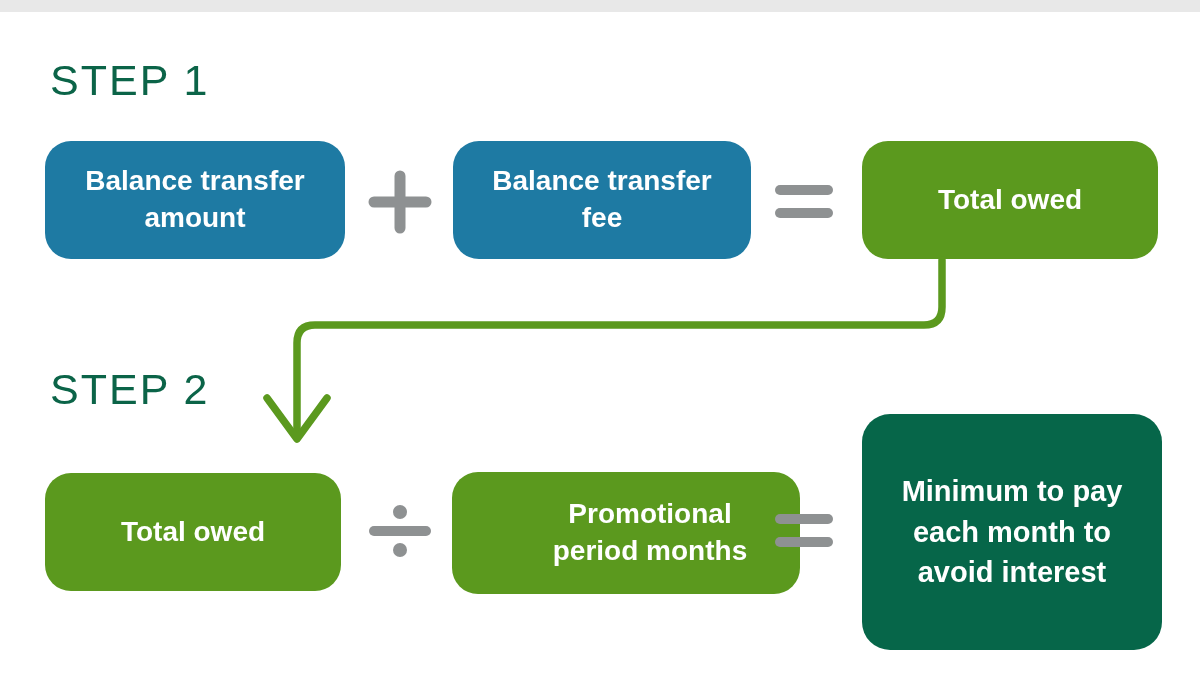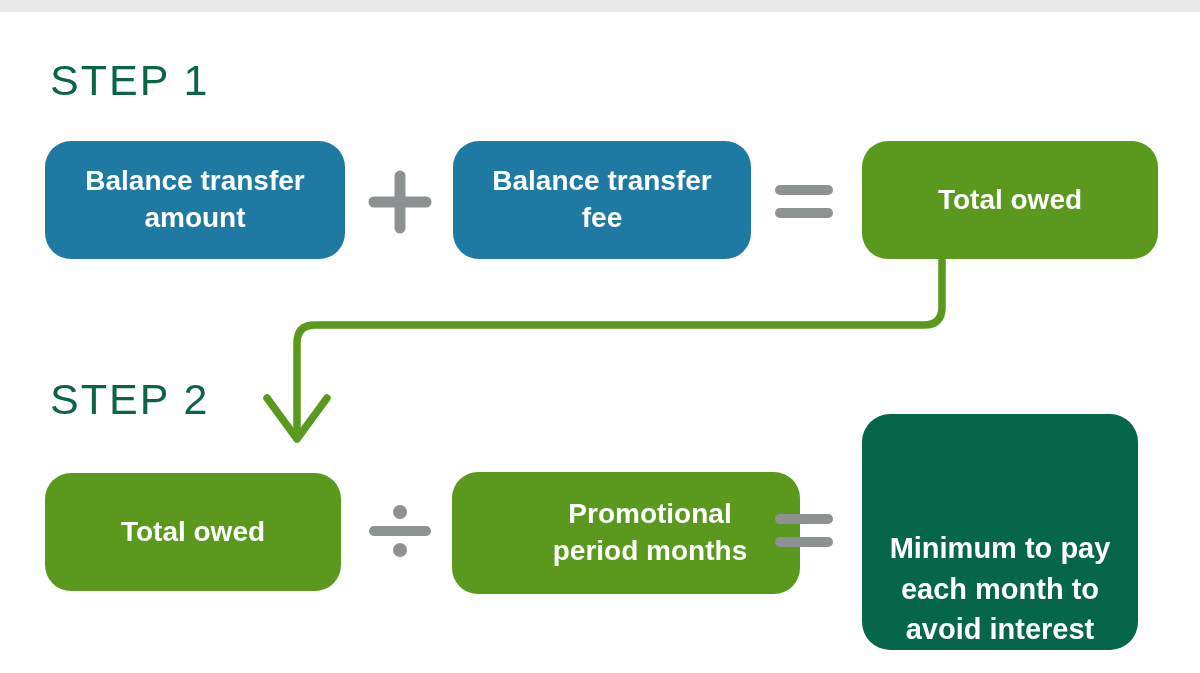--- a/index.html
+++ b/index.html
@@ -25,41 +25,41 @@
   .step-label{
     position:absolute;
     left:50px;
     font-size:43px;
     line-height:1;
     letter-spacing:2px;
     color:var(--step-label,#0b6448);
     font-weight:400;
   }
   #step1-label{top:47px;}
-  #step2-label{top:366px;}
+  #step2-label{top:356px;}
   .box{
     position:absolute;
     display:flex;align-items:center;justify-content:center;
     border-radius:26px;
     color:var(--text-white,#fff);
     font-weight:700;
     font-size:28px;
     line-height:1.32;
     text-align:center;
   }
   .box span{display:block;width:100%;white-space:pre-line;}
   .box.blue{background:var(--blue,#1e7aa3);justify-content:flex-end;}
   .box.green{background:var(--green,#5b991e);text-align:center;}
   .box.dark{background:var(--dark-green,#066649);border-radius:28px;font-size:29px;line-height:1.4;}
   #box-s1-operand1{left:45px;top:129px;width:300px;height:118px;}
   #box-s1-operand2{left:453px;top:129px;width:298px;height:118px;}
   #box-s1-result  {left:862px;top:129px;width:296px;height:118px;}
   #box-s2-operand1{left:45px;top:461px;width:296px;height:118px;}
   #box-s2-operand2{left:452px;top:460px;width:300px;height:122px;padding-left:48px;}
-  #box-s2-result  {left:862px;top:402px;width:276px;height:236px;align-items:flex-end;}
+  #box-s2-result  {left:862px;top:402px;width:300px;height:236px;}
   .op{position:absolute;}
   #plus-icon   {left:368px;top:158px;}
   #equals-icon-1{left:773px;top:169px;}
   #divide-icon {left:368px;top:487px;}
   #equals-icon-2{left:773px;top:498px;}
   .op line{stroke:var(--operator-gray,#8e9192);stroke-width:11;stroke-linecap:round;}
   .op circle{fill:var(--operator-gray,#8e9192);}
   .op.eq line{stroke-width:10;}
   #connector-arrow{position:absolute;left:260px;top:244px;}
   #connector-arrow path, #connector-arrow polyline{

